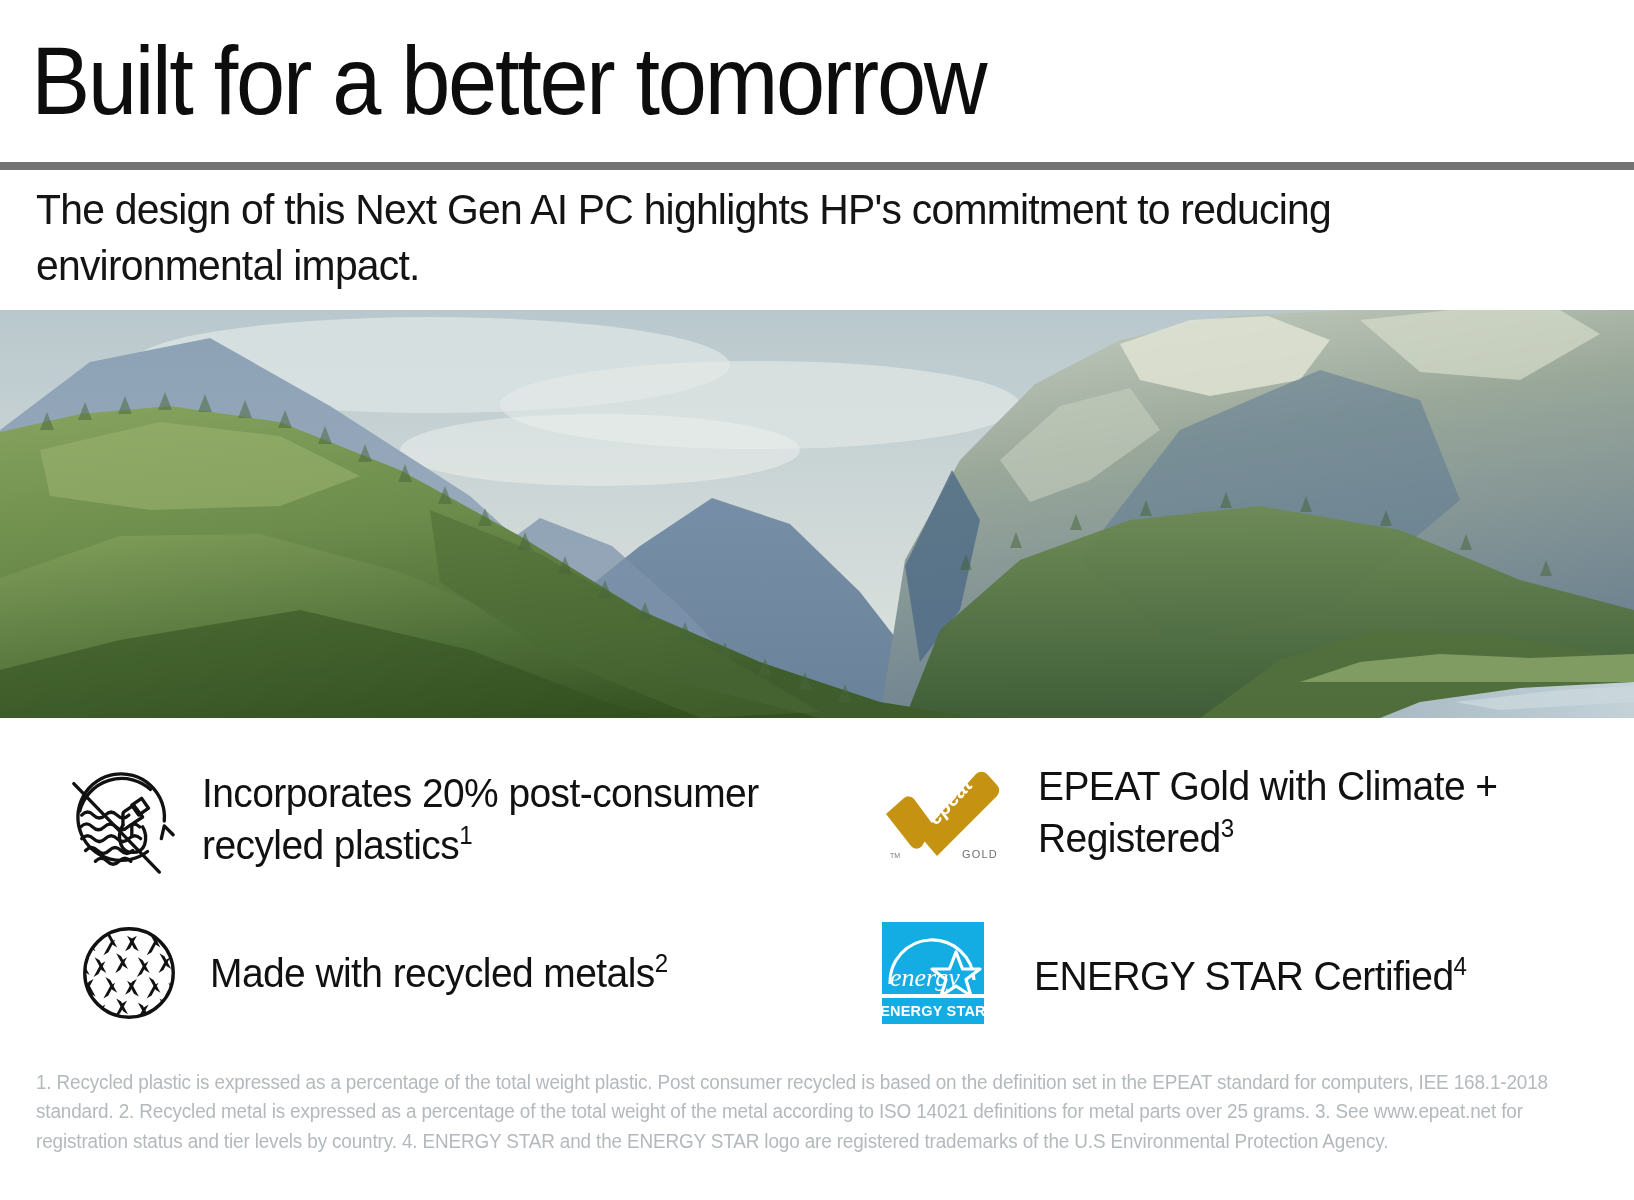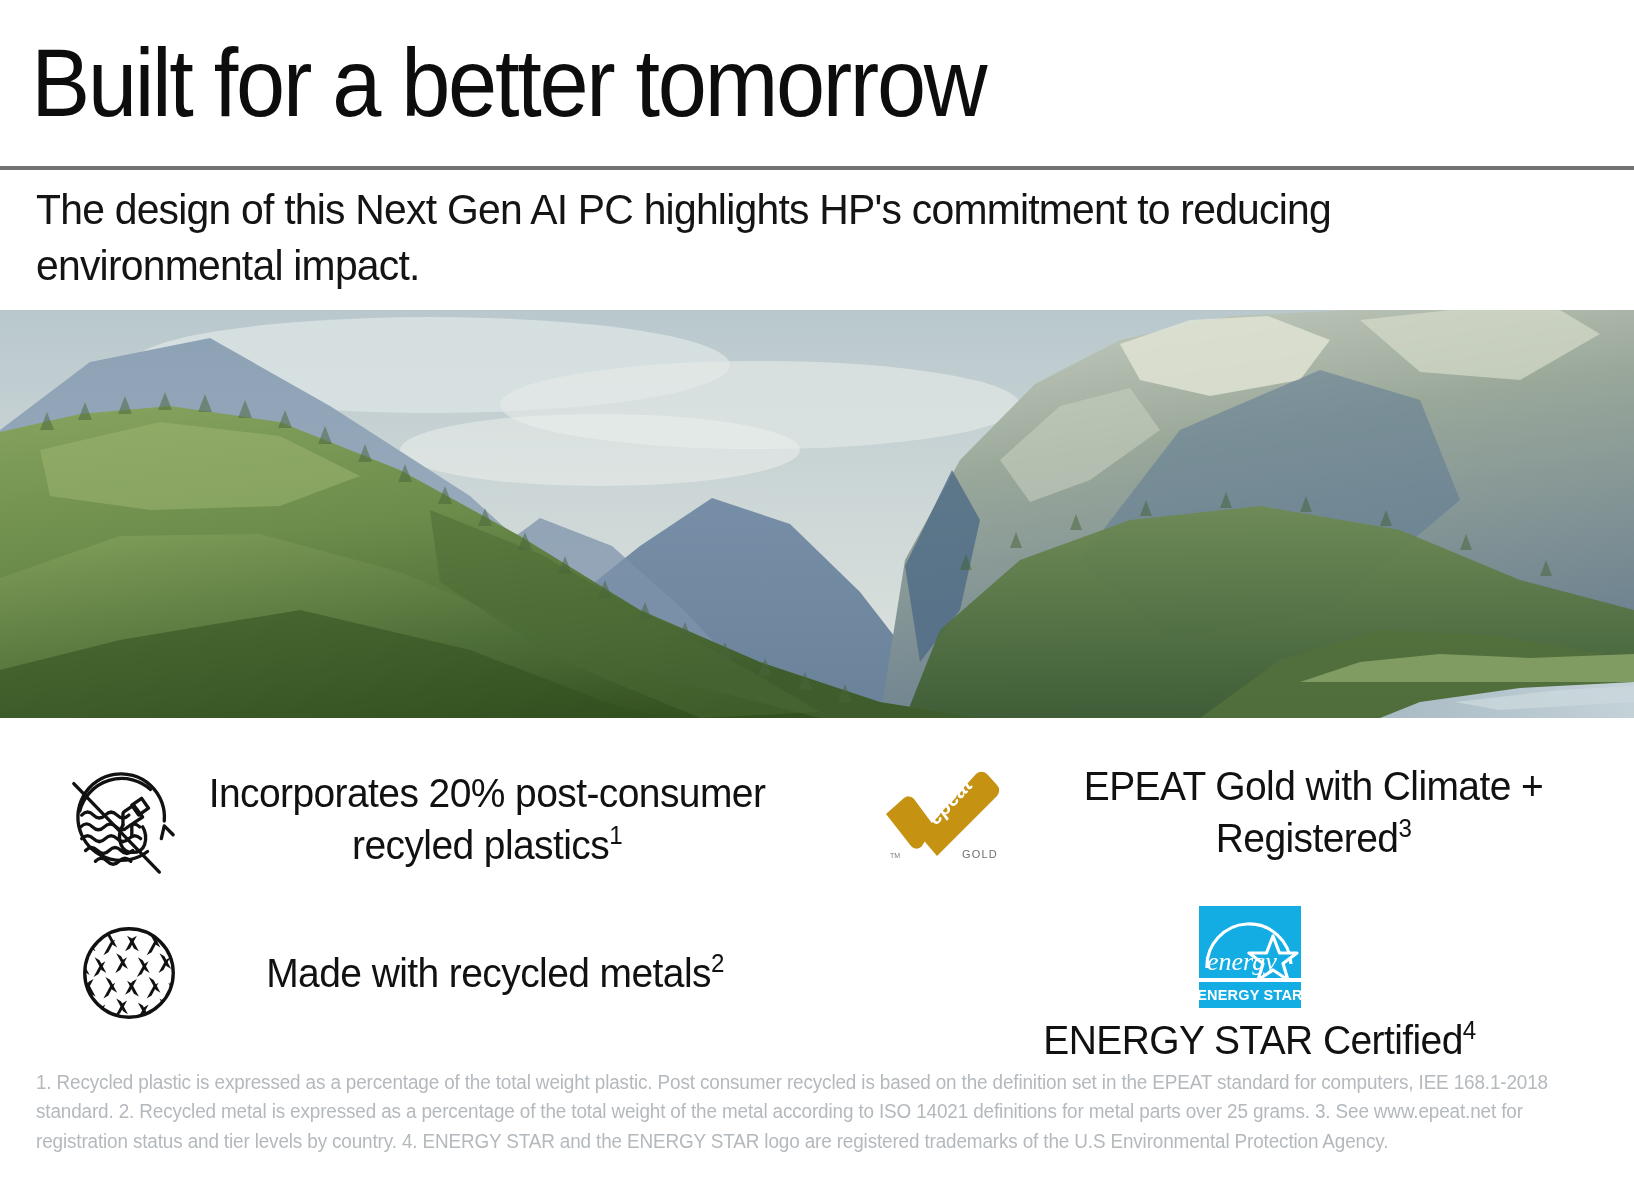--- a/index.html
+++ b/index.html
@@ -20,21 +20,21 @@
     overflow: hidden;
   }
 
   
   .headline-wrap {
     position: absolute;
     left: 0; top: 0;
     width: 1634px;
     height: 170px;
     box-sizing: border-box;
-    border-bottom: 4px solid #737373;
+    border-bottom: 8px solid #737373;
     display: flex;
     align-items: center;
   }
   .headline {
     margin: 0;
     padding: 0 0 0 34px;
     font-size: 96px;
     line-height: 1.0;
     font-weight: 400;
     letter-spacing: -2.5px;
@@ -76,26 +76,25 @@
     position: absolute;
     left: 0;
     top: 742px;
     width: 1634px;
     height: 300px;
   }
   .feature {
     position: absolute;
     display: flex;
     align-items: center;
-    text-align: center;
   }
   .f-1 { left: 62px;  top: 18px;  width: 760px; }
   .f-2 { left: 70px;  top: 172px; width: 760px; }
   .f-3 { left: 880px; top: 18px;  width: 740px; }
-  .f-4 { left: 880px; top: 164px; width: 740px; flex-direction: column; }
+  .f-4 { left: 880px; top: 180px; width: 740px; }
 
   .f-icon {
     flex: 0 0 auto;
     display: flex;
     align-items: center;
     justify-content: center;
   }
   .icon-mono { width: 118px; height: 118px; }
   .icon-epeat { width: 130px; height: 96px; }
   .icon-estar { width: 106px; height: 108px; }

